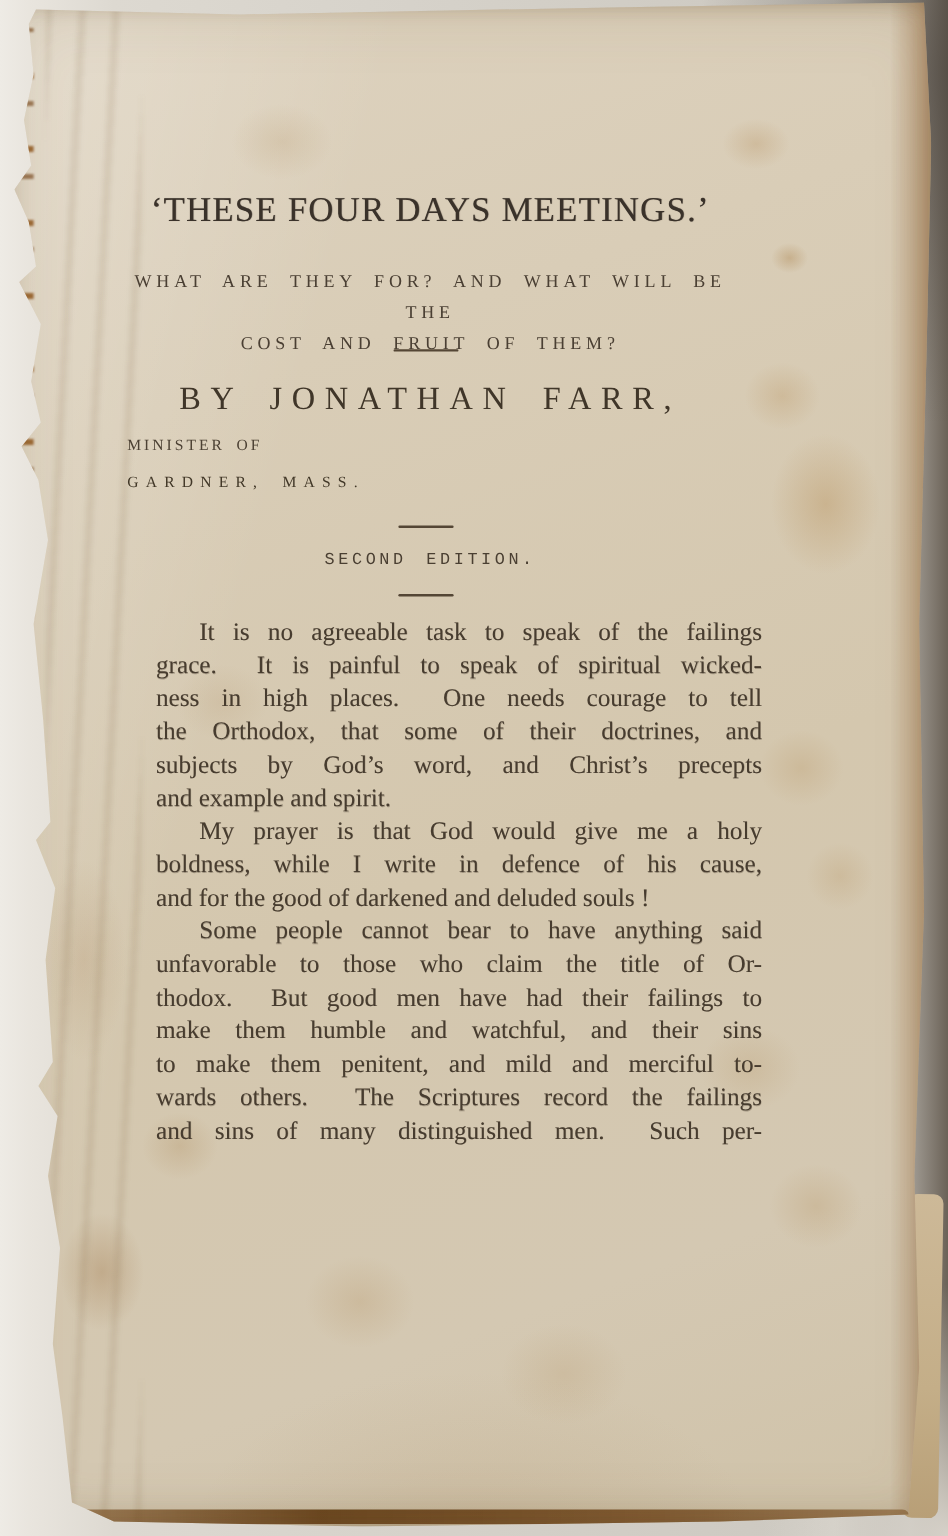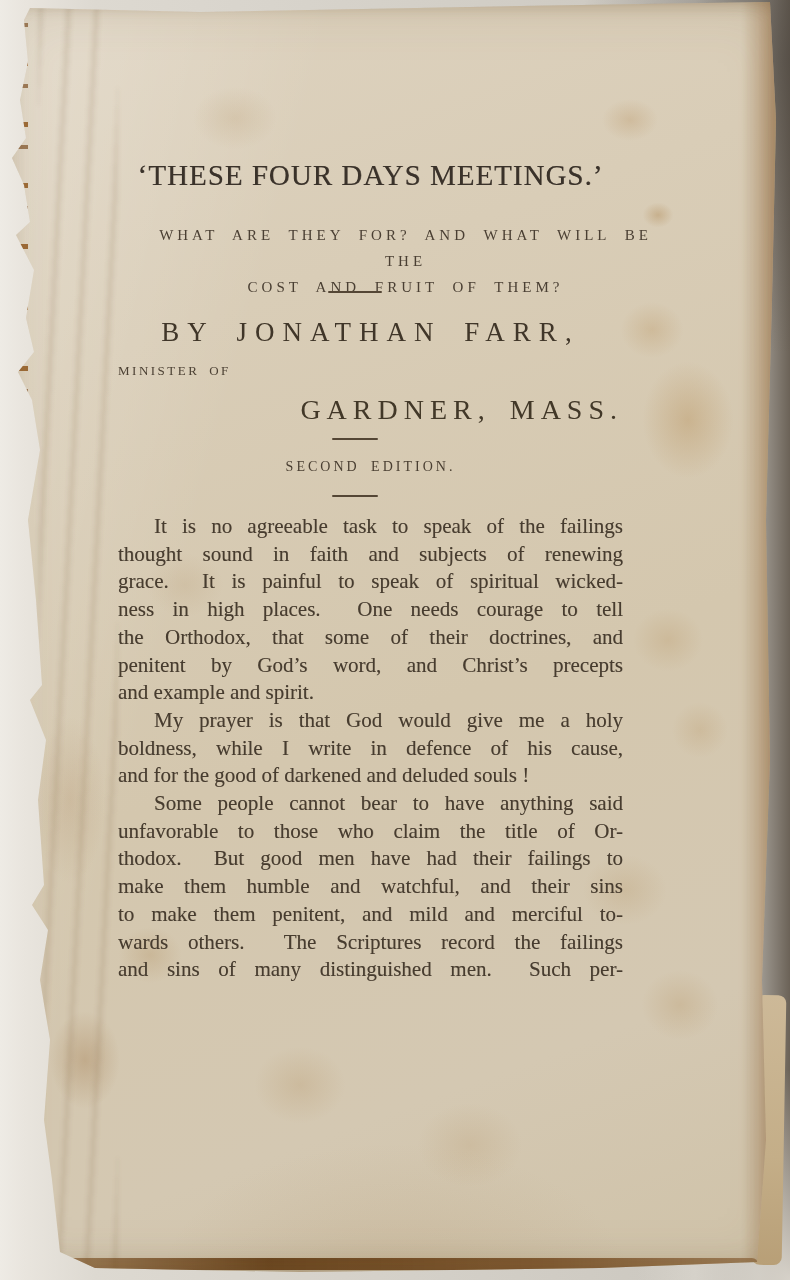--- a/index.html
+++ b/index.html
@@ -82,36 +82,36 @@
   .vignette{
     position:absolute;inset:0;pointer-events:none;
     box-shadow:inset 0 0 60px rgba(120,95,60,0.22),
                inset -10px 0 20px rgba(110,80,45,0.3),
                inset 0 -12px 28px rgba(120,90,50,0.28),
                inset 8px 0 16px rgba(140,105,60,0.18);
   }
 
   
   .content{position:absolute;left:102px;top:0;width:505px;color:#463b2e;}
-  .content > *{position:absolute;left:16px;width:100%;}
+  .content > *{position:absolute;left:4px;width:100%;}
   .title{
     top:158px;margin:0;font-size:29px;font-weight:normal;line-height:34px;
     text-align:center;letter-spacing:1px;color:#3a322a;
     text-shadow:0.4px 0.4px 0.6px rgba(58,50,42,0.55);
   }
   .subtitle{top:222px;text-align:center;font-size:15px;line-height:26px;
-    letter-spacing:4px;word-spacing:7px;color:#4a3f33;margin-left:35px;}
+    letter-spacing:4px;word-spacing:7px;color:#4a3f33;}
   .rule{left:50%;transform:translateX(-50%);width:54px;height:2px;background:#544635;border-radius:1px;}
   .r1{top:291px;} .r2{top:438px;width:46px;} .r3{top:495px;width:46px;}
   .byline{top:317px;text-align:center;font-size:27px;line-height:30px;
     letter-spacing:8px;word-spacing:8px;color:#403629;}
   .role{top:363px;text-align:left;font-size:13px;letter-spacing:2.5px;word-spacing:4px;color:#4c4134;}
-  .place{top:394px;text-align:right;font-size:28px;letter-spacing:6px;word-spacing:6px;color:#423828;}
-  .edition{top:459px;text-align:center;font-size:14px;letter-spacing:3px;word-spacing:5px;color:#4a3f32;}
-  .body{top:513px;}
+  .place{top:394px;text-align:left;font-size:13px;letter-spacing:6px;word-spacing:6px;color:#423828;}
+  .edition{top:459px;text-align:center;font-size:14px;letter-spacing:3px;word-spacing:5px;color:#4a3f32;font-family:Liberation Mono, monospace;}
+  .body{top:513px;margin-left:24px;}
   .bl{
     font-size:21px;line-height:27.7px;white-space:pre-wrap;
     text-align:justify;text-align-last:justify;color:#473c2f;
     text-shadow:0.3px 0.3px 0.5px rgba(71,60,47,0.35);
   }
   .bl.ind{text-indent:36px;}
   .bl.end{text-align-last:left;}
 </style>
 </head>
 <body>
@@ -140,25 +140,24 @@
       <div class="place">GARDNER, MASS.</div>
 
       <div class="rule r2"></div>
 
       <div class="edition">SECOND EDITION.</div>
 
       <div class="rule r3"></div>
 
       <div class="body">
         <div class="bl ind">It is no agreeable task to speak of the failings</div>
-        <div class="bl">thought sound in faith and subjects of renewing</div>
         <div class="bl">grace.  It is painful to speak of spiritual wicked-</div>
         <div class="bl">ness in high places.  One needs courage to tell</div>
         <div class="bl">the Orthodox, that some of their doctrines, and</div>
-        <div class="bl">penitent by God’s word, and Christ’s precepts</div>
+        <div class="bl">subjects by God’s word, and Christ’s precepts</div>
         <div class="bl end">and example and spirit.</div>
 
         <div class="bl ind">My prayer is that God would give me a holy</div>
         <div class="bl">boldness, while I write in defence of his cause,</div>
         <div class="bl end">and for the good of darkened and deluded souls !</div>
 
         <div class="bl ind">Some people cannot bear to have anything said</div>
         <div class="bl">unfavorable to those who claim the title of Or-</div>
         <div class="bl">thodox.  But good men have had their failings to</div>
         <div class="bl">make them humble and watchful, and their sins</div>

